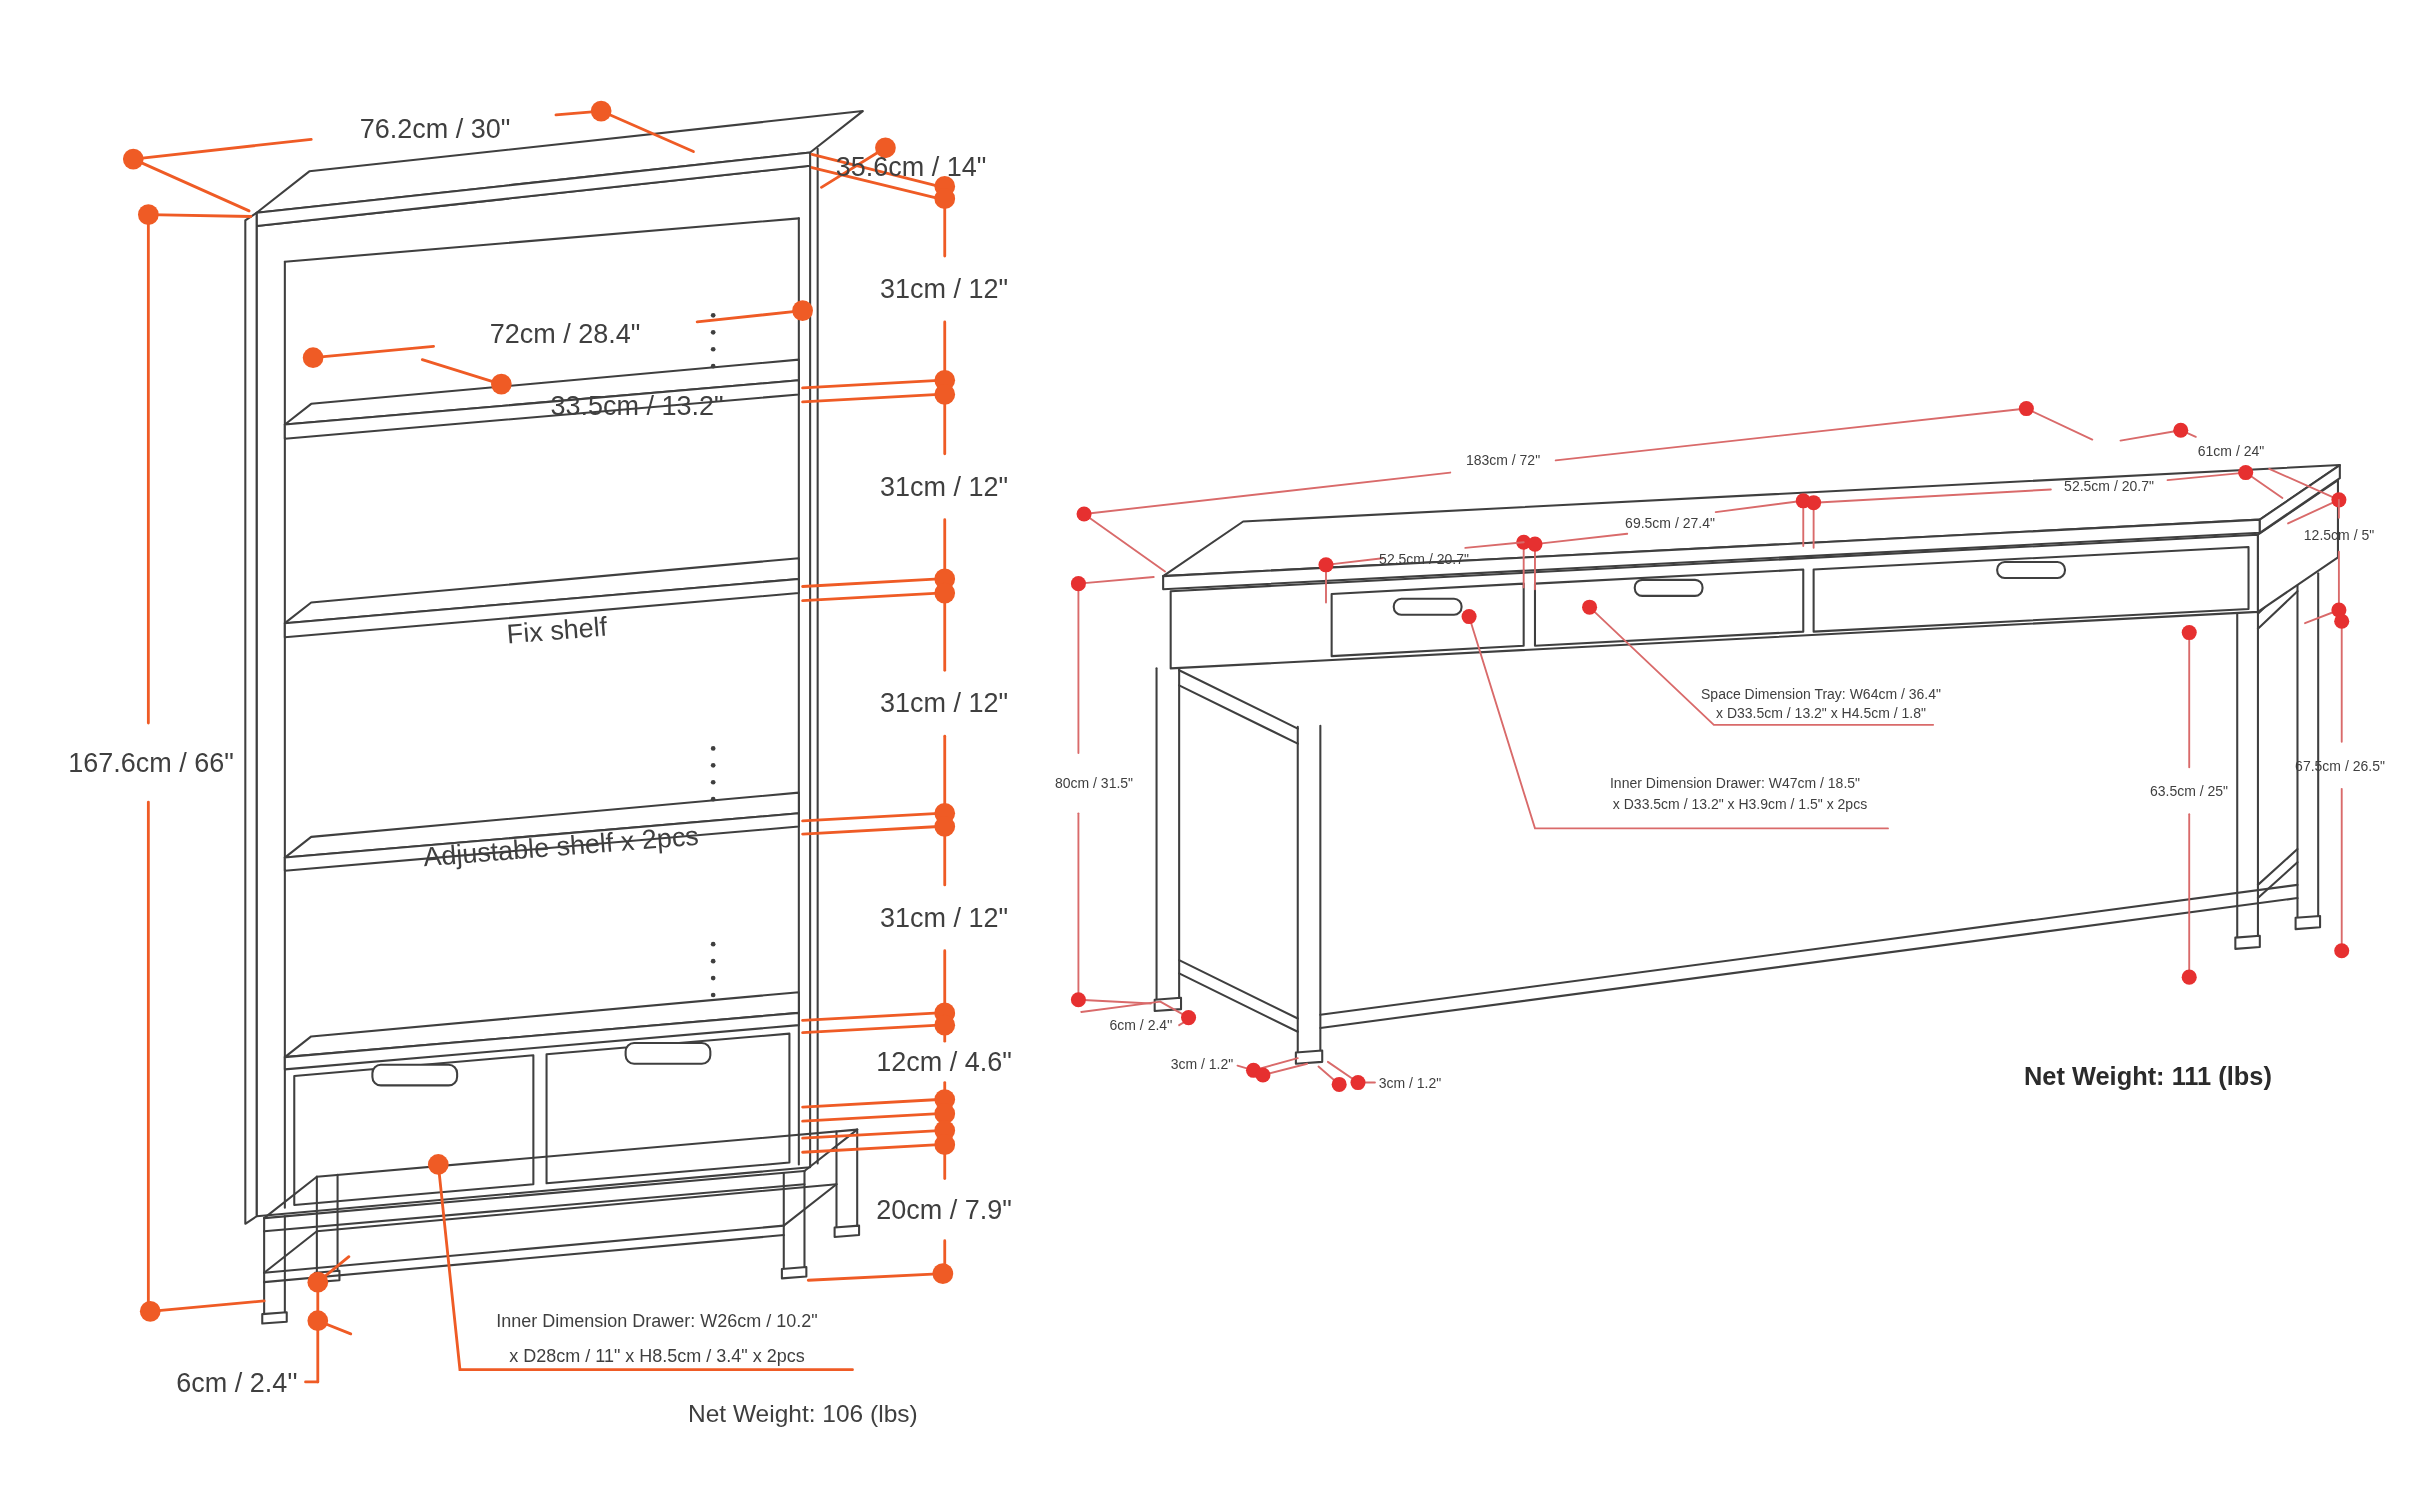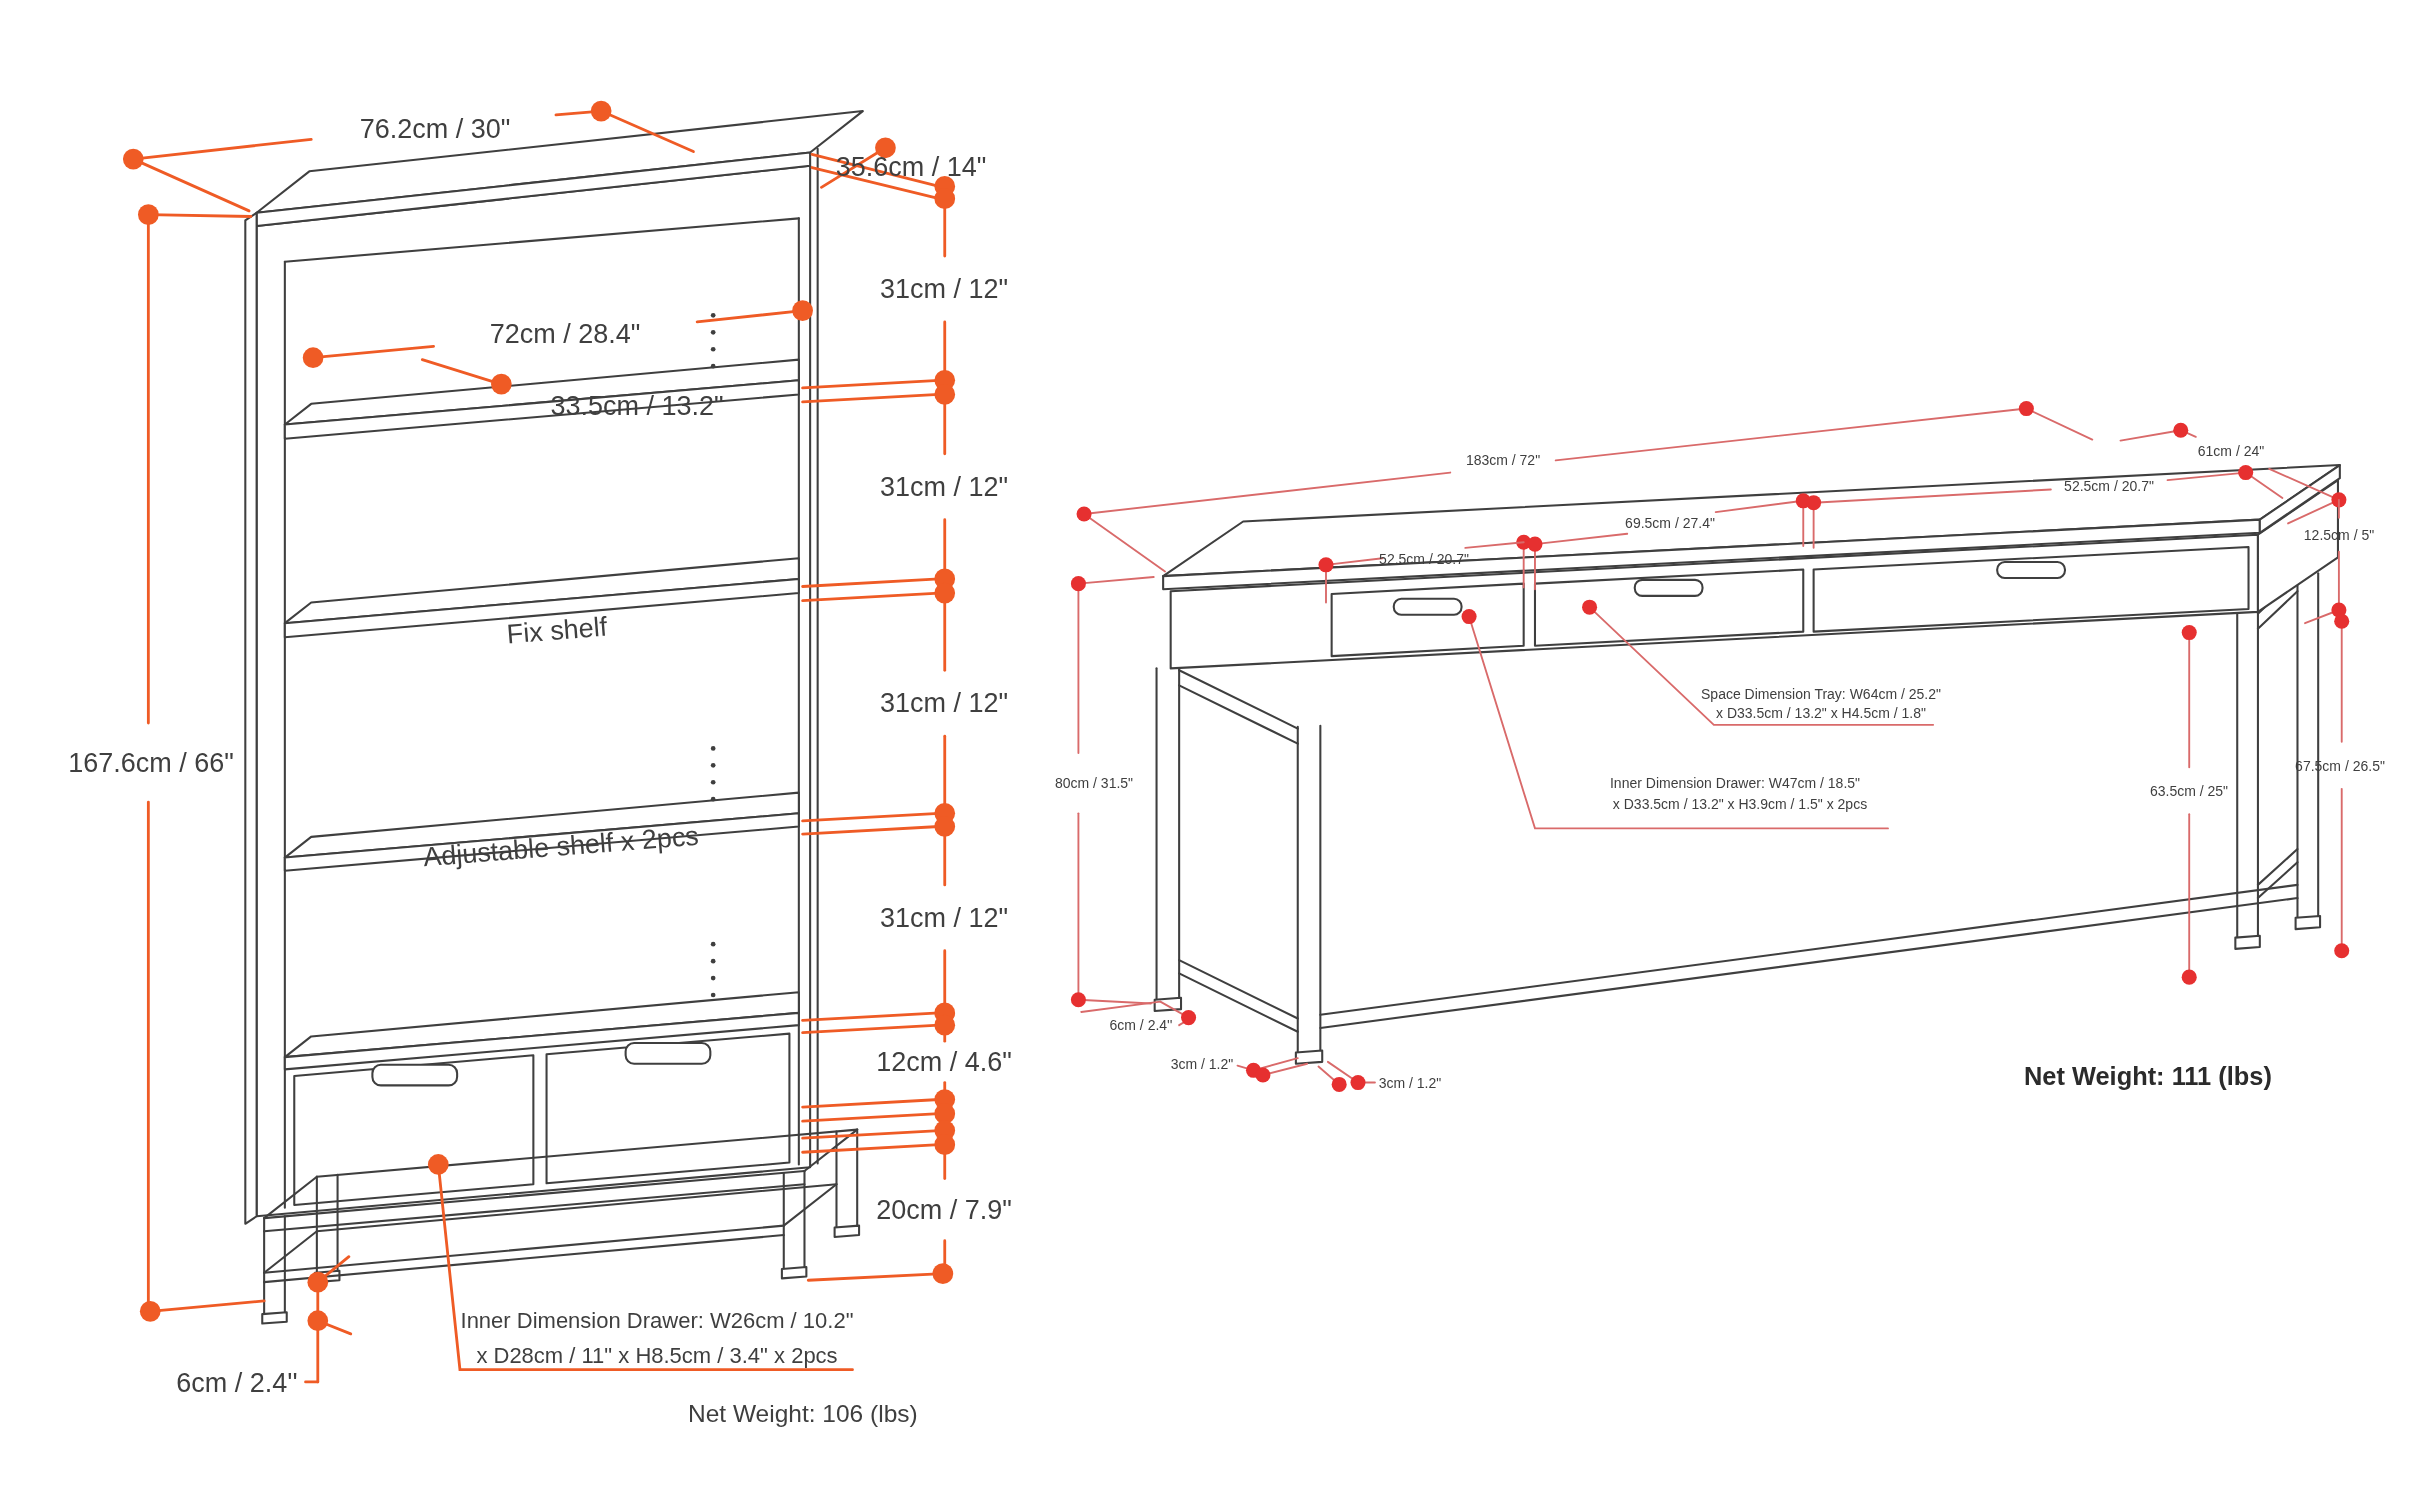--- a/index.html
+++ b/index.html
@@ -8,21 +8,21 @@
   #art{position:absolute;left:0;top:0;}
   .ln{stroke:#3f3f3f;stroke-width:2.2;fill:none;stroke-linecap:round;}
   .fc{stroke:#3f3f3f;stroke-width:2.2;fill:#ffffff;stroke-linejoin:round;}
   .hole{fill:#3f3f3f;}
   .ol{stroke:var(--oc,#ef5b25);stroke-width:3;fill:none;stroke-linecap:round;}
   .od{fill:var(--oc,#ef5b25);stroke:none;}
   .rl{stroke:var(--dl,#d96a6a);stroke-width:2;fill:none;stroke-linecap:round;}
   .rd{fill:var(--dc,#e63030);stroke:none;}
   .dim{position:absolute;transform:translate(-50%,-50%);white-space:nowrap;}
   .b{font-size:27px;}
-  .bn{font-size:22px;}
+  .bn{font-size:18px;}
   .d{font-size:14px;}
   .rot{transform:translate(-50%,-50%) rotate(-4.5deg);}
   .nw1{position:absolute;font-size:24.5px;white-space:nowrap;}
   .nw2{position:absolute;font-size:25.4px;font-weight:600;color:#2b2b2b;white-space:nowrap;text-align:right;}
 </style>
 </head>
 <body>
 
 <div id="canvas">
 
@@ -328,20 +328,20 @@
   <div class="dim d" style="left:2109px;top:486px">52.5cm / 20.7"</div>
   <div class="dim d" style="left:1670px;top:523px">69.5cm / 27.4"</div>
   <div class="dim d" style="left:1424px;top:559px">52.5cm / 20.7"</div>
   <div class="dim d" style="left:2339px;top:535px">12.5cm / 5"</div>
   <div class="dim d" style="left:1094px;top:783px">80cm / 31.5"</div>
   <div class="dim d" style="left:2340px;top:766px">67.5cm / 26.5"</div>
   <div class="dim d" style="left:2189px;top:791px">63.5cm / 25"</div>
   <div class="dim d" style="left:1141px;top:1025px">6cm / 2.4''</div>
   <div class="dim d" style="left:1202px;top:1064px">3cm / 1.2"</div>
   <div class="dim d" style="left:1410px;top:1083px">3cm / 1.2"</div>
-  <div class="dim d" style="left:1821px;top:694px">Space Dimension Tray: W64cm / 25.2"</div>
+  <div class="dim d" style="left:1821px;top:694px">Space Dimension Tray: W64cm / 36.4"</div>
   <div class="dim d" style="left:1821px;top:713px">x D33.5cm / 13.2" x H4.5cm / 1.8"</div>
   <div class="dim d" style="left:1735px;top:783px">Inner Dimension Drawer: W47cm / 18.5"</div>
   <div class="dim d" style="left:1740px;top:804px">x D33.5cm / 13.2" x H3.9cm / 1.5" x 2pcs</div>
   <div class="nw2" style="left:2024px;top:1062px">Net Weight: 111 (lbs)</div>
 
 </div>
 
 
 </body></html>

